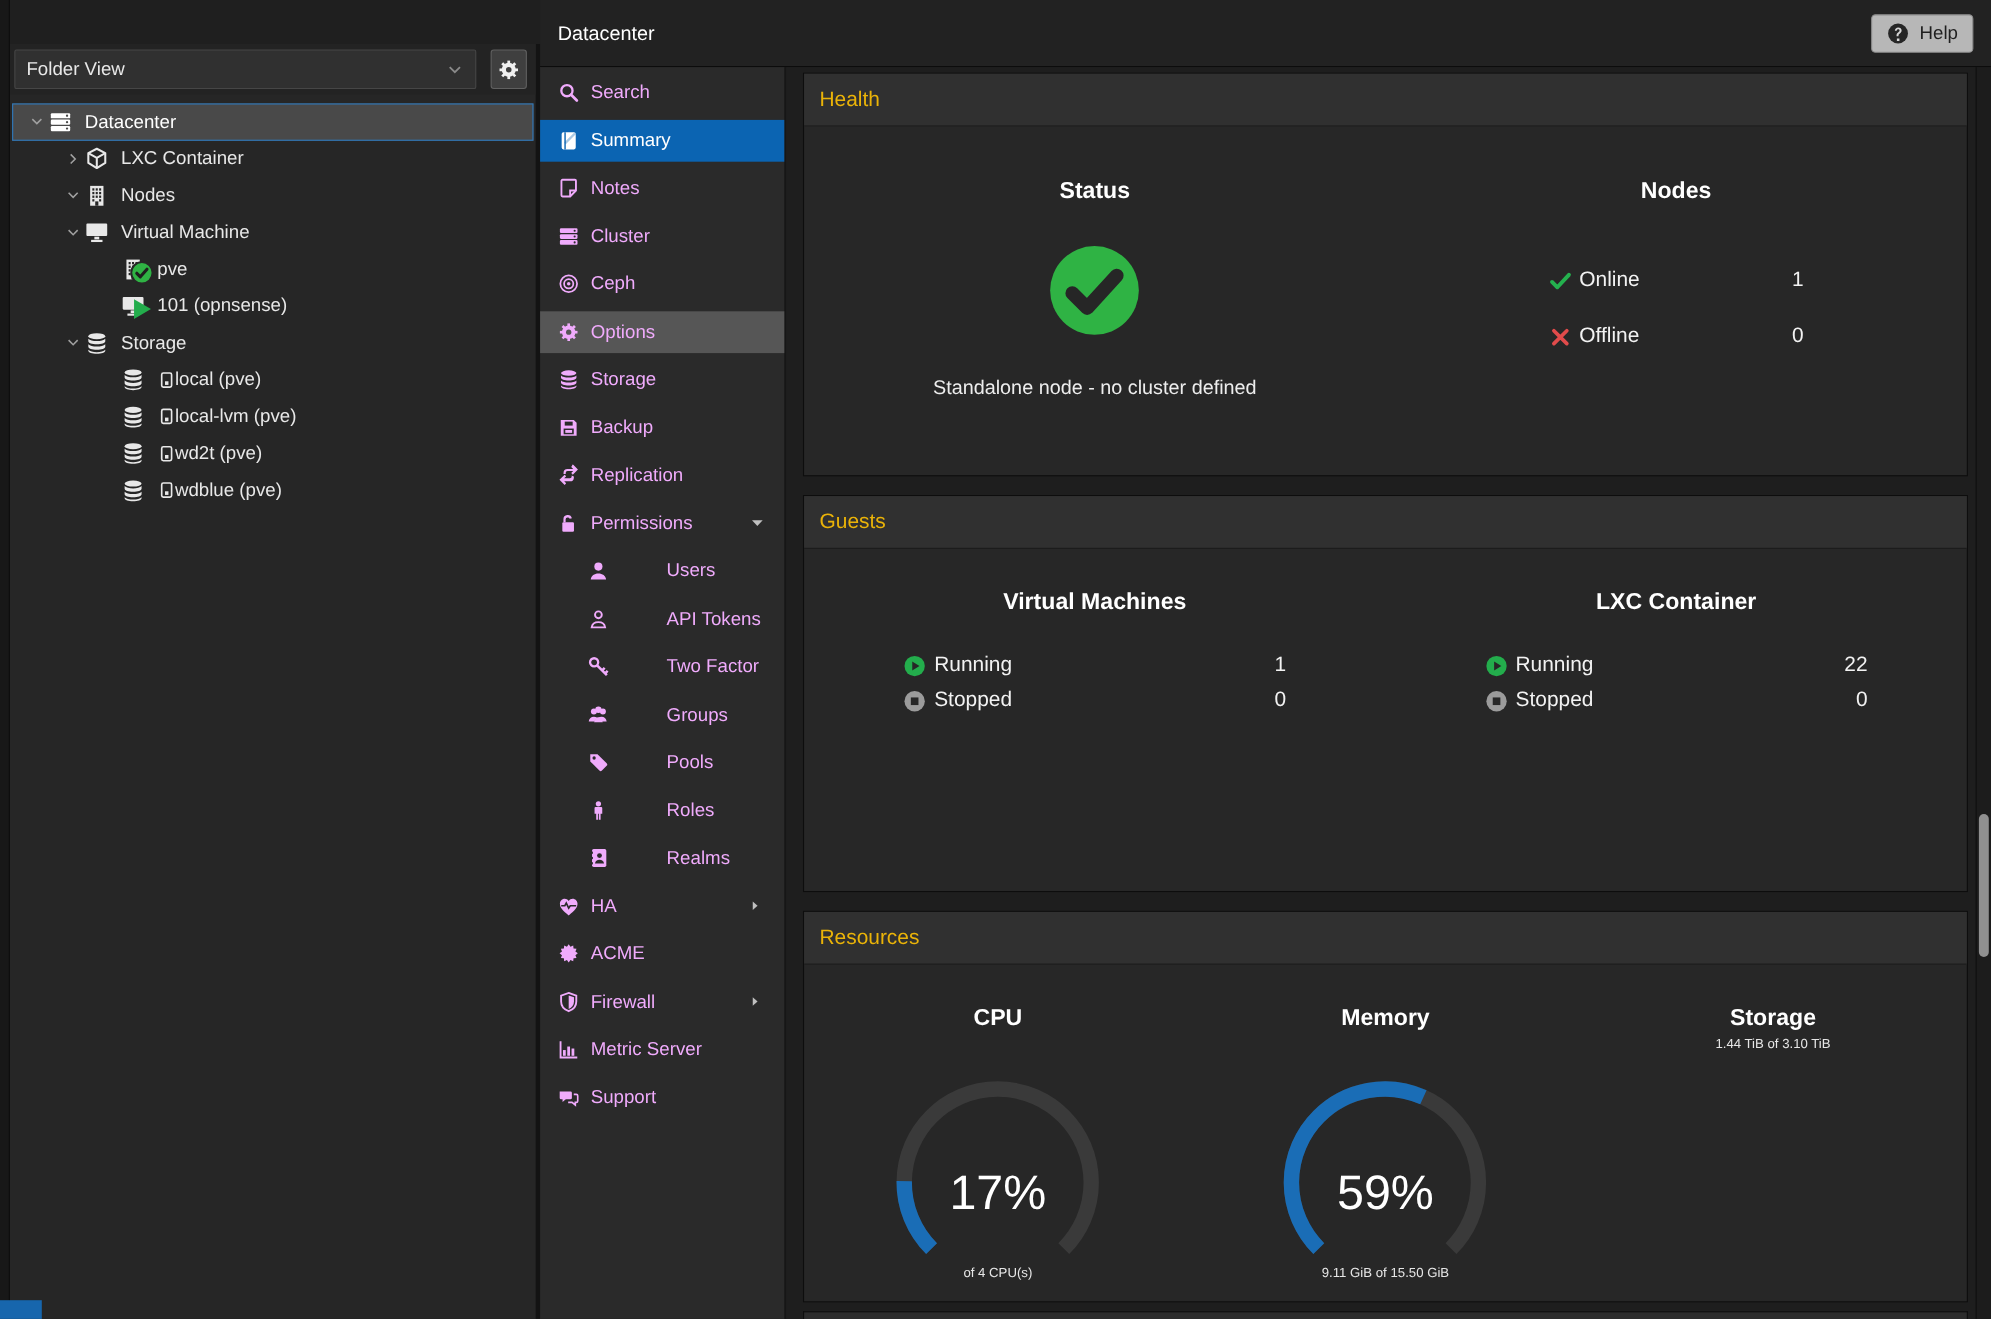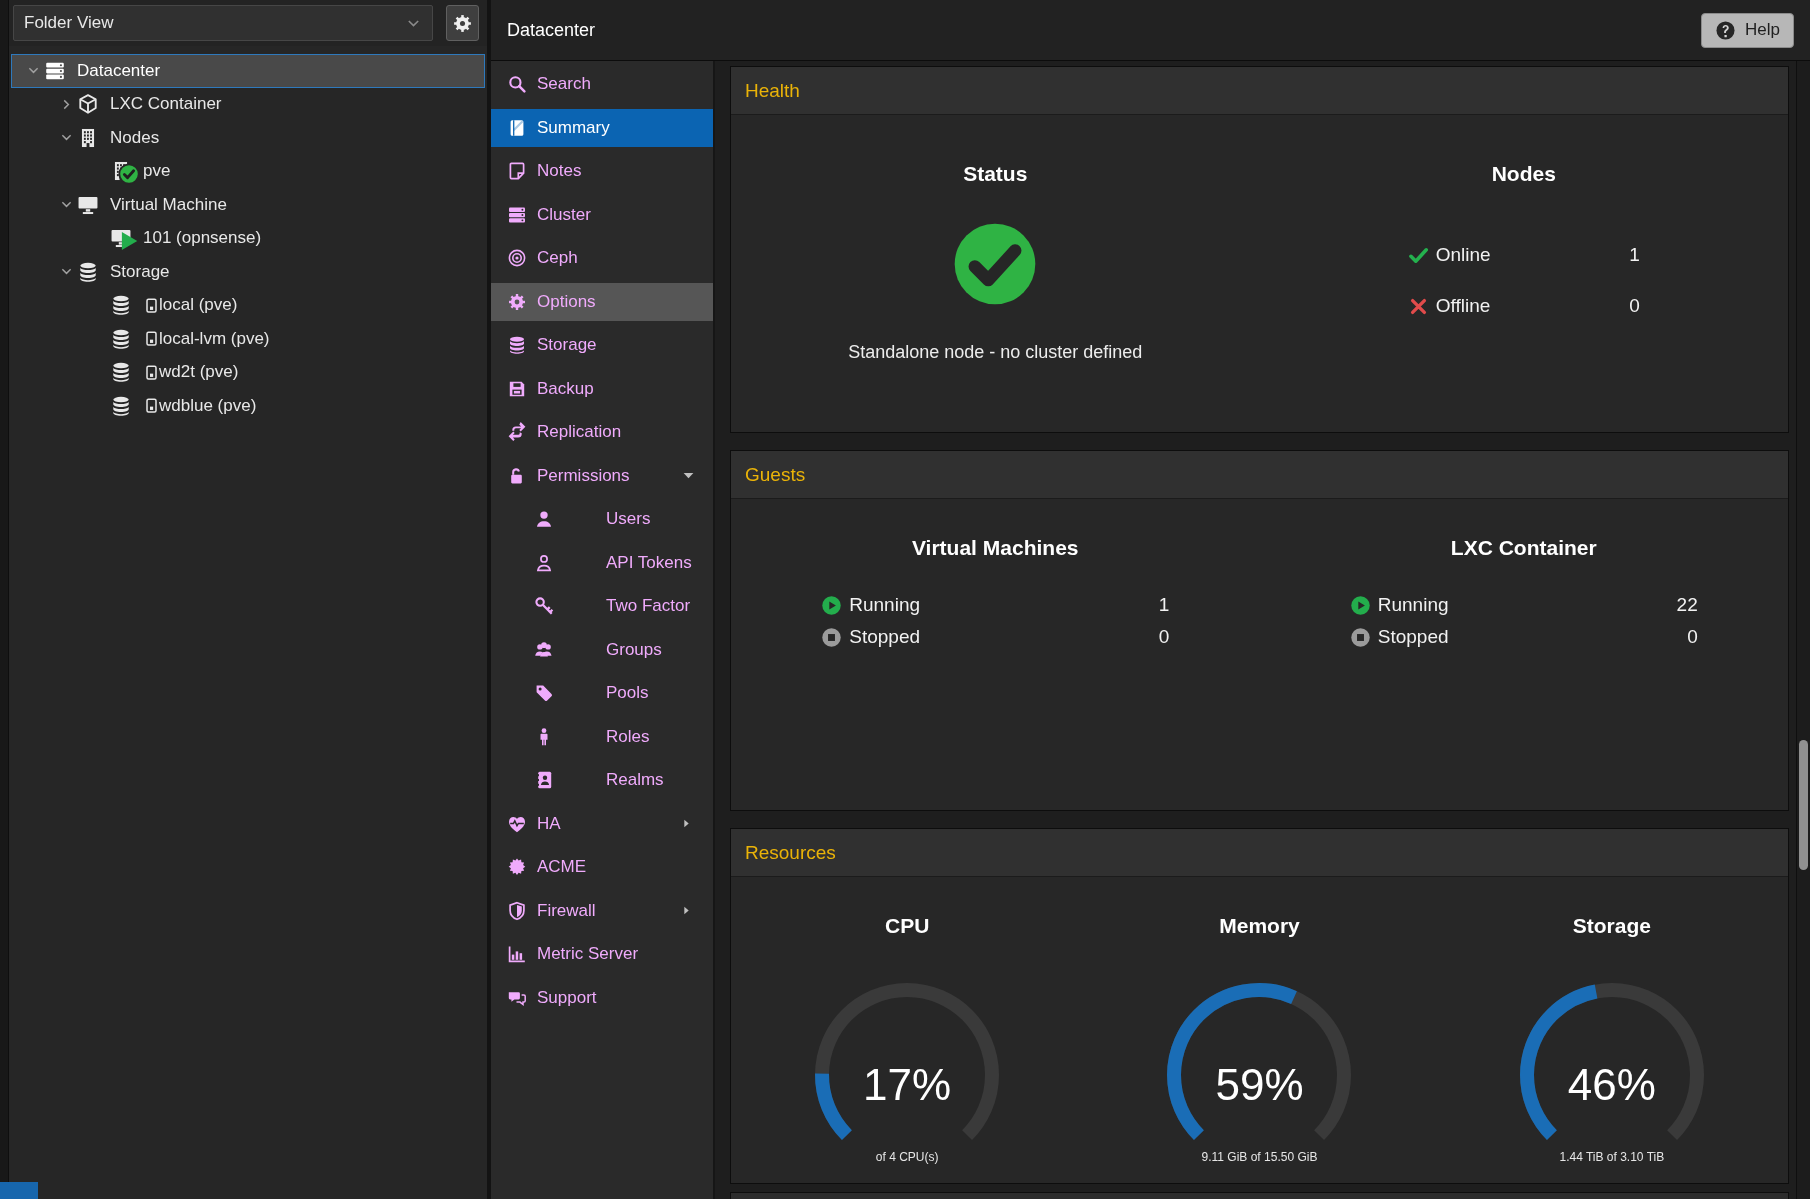--- a/index.html
+++ b/index.html
@@ -6,21 +6,21 @@
   body{width:1810px;height:1199px;overflow:hidden;position:relative;
        font-family:"Liberation Sans","DejaVu Sans",sans-serif;
        -webkit-font-smoothing:antialiased;}
   .app{position:absolute;inset:0;display:flex;background:#1f1f1f;}
 
   
   .left-edge{width:8px;background:#181818;border-right:1px solid #0e0e0e;position:relative;z-index:6;}
   .left-accent{position:absolute;bottom:0;left:0;width:38px;height:17px;background:#1766ad;}
 
   
-  .tree-panel{width:478px;background:#262626;border-right:4px solid #131313;display:flex;flex-direction:column;}
+  .tree-panel{width:478px;background:#262626;border-right:4px solid #131313;display:flex;flex-direction:column;margin-top:40px;}
   .tree-toolbar{height:46px;display:flex;align-items:center;padding:0 8px 0 4px;background:#232323;flex:none;}
   .folder-select{flex:1;height:34px;background:#303030;border:1px solid #464646;border-radius:2px;
       display:flex;align-items:center;padding:0 10px;color:#e8e8e8;font-size:17px;cursor:pointer;}
   .folder-select .chev{margin-left:auto;color:#8a8a8a;display:flex;}
   .gear-btn{width:33px;height:36px;margin-left:13px;background:#3f3f3f;border:1px solid #606060;border-radius:3px;
       color:#f0f0f0;display:flex;align-items:center;justify-content:center;cursor:pointer;padding:0;}
   .tree-list{padding-top:8px;}
   .tree-row{height:33.5px;box-sizing:border-box;display:flex;align-items:center;font-size:17px;color:#e8e8e8;
       border:1px solid transparent;margin:0 2px;cursor:pointer;white-space:nowrap;}
   .tree-row.selected{background:#494949;border-color:#2e79bc;color:#fff;}
@@ -180,20 +180,35 @@
                 <rect x="9.1" y="9.8" width="1.7" height="1.9"></rect>
                 <rect x="11.9" y="9.8" width="1.7" height="1.9"></rect>
                 <rect x="6.3" y="12.8" width="1.7" height="1.9"></rect>
                 <rect x="11.9" y="12.8" width="1.7" height="1.9"></rect>
                 <rect x="8.7" y="14.6" width="2.6" height="3.6"></rect>
               </g>
             </svg>
           </span>
           <span>Nodes</span>
         </div>
+        <div class="tree-row" style="padding-left: 43px;">
+          <span class="expander">
+            <svg width="15" height="15" viewBox="0 0 20 20" xmlns="http://www.w3.org/2000/svg">
+              <path d="M4.5 7l5.5 5.5L15.5 7" fill="none" stroke="currentColor" stroke-width="1.9"></path>
+            </svg>
+          </span>
+          <span class="ticon">
+            <svg viewBox="0 0 20 20" xmlns="http://www.w3.org/2000/svg">
+              <path d="M2.3 2.8h15.4a.9.9 0 01.9.9v8.6a.9.9 0 01-.9.9H2.3a.9.9 0 01-.9-.9V3.7a.9.9 0 01.9-.9z" fill="currentColor"></path>
+              <rect x="8" y="13.8" width="4" height="2.2" fill="currentColor"></rect>
+              <rect x="5.3" y="16.4" width="9.4" height="1.8" fill="currentColor"></rect>
+            </svg>
+          </span>
+          <span>Virtual Machine</span>
+        </div>
         <div class="tree-row" style="padding-left: 76px;">
           <span class="expander"></span>
           <span class="ticon">
             <svg viewBox="0 0 20 20" xmlns="http://www.w3.org/2000/svg">
               <rect x="4.5" y="1.8" width="11" height="16.4" fill="currentColor"></rect>
               <g fill="#262626">
                 <rect x="6.3" y="3.8" width="1.7" height="1.9"></rect>
                 <rect x="9.1" y="3.8" width="1.7" height="1.9"></rect>
                 <rect x="11.9" y="3.8" width="1.7" height="1.9"></rect>
                 <rect x="6.3" y="6.8" width="1.7" height="1.9"></rect>
@@ -208,35 +223,20 @@
               </g>
             </svg>
             <span class="badge">
               <svg width="13" height="13" viewBox="0 0 20 20" xmlns="http://www.w3.org/2000/svg">
                 <circle cx="10" cy="10" r="8.8" fill="#2fb344" stroke="#262626" stroke-width="1.6"></circle>
                 <path d="M5.8 10.4l2.9 2.9 5.5-6.2" fill="none" stroke="#1f1f1f" stroke-width="2.6" stroke-linecap="round" stroke-linejoin="round"></path>
               </svg>
             </span>
           </span>
           <span>pve</span>
-        </div>
-        <div class="tree-row" style="padding-left: 43px;">
-          <span class="expander">
-            <svg width="15" height="15" viewBox="0 0 20 20" xmlns="http://www.w3.org/2000/svg">
-              <path d="M4.5 7l5.5 5.5L15.5 7" fill="none" stroke="currentColor" stroke-width="1.9"></path>
-            </svg>
-          </span>
-          <span class="ticon">
-            <svg viewBox="0 0 20 20" xmlns="http://www.w3.org/2000/svg">
-              <path d="M2.3 2.8h15.4a.9.9 0 01.9.9v8.6a.9.9 0 01-.9.9H2.3a.9.9 0 01-.9-.9V3.7a.9.9 0 01.9-.9z" fill="currentColor"></path>
-              <rect x="8" y="13.8" width="4" height="2.2" fill="currentColor"></rect>
-              <rect x="5.3" y="16.4" width="9.4" height="1.8" fill="currentColor"></rect>
-            </svg>
-          </span>
-          <span>Virtual Machine</span>
         </div>
         <div class="tree-row" style="padding-left: 76px;">
           <span class="expander"></span>
           <span class="ticon">
             <svg viewBox="0 0 20 20" xmlns="http://www.w3.org/2000/svg">
               <path d="M2.3 2.8h15.4a.9.9 0 01.9.9v8.6a.9.9 0 01-.9.9H2.3a.9.9 0 01-.9-.9V3.7a.9.9 0 01.9-.9z" fill="currentColor"></path>
               <rect x="8" y="13.8" width="4" height="2.2" fill="currentColor"></rect>
               <rect x="5.3" y="16.4" width="9.4" height="1.8" fill="currentColor"></rect>
             </svg>
             <span class="badge">
@@ -729,27 +729,20 @@
                   <svg viewBox="0 0 200 166" xmlns="http://www.w3.org/2000/svg">
                     <path d="M 39.9 155.1 A 85 85 0 1 1 160.1 155.1" fill="none" stroke="#3a3a3a" stroke-width="14"></path>
                     <path d="M 39.9 155.1 A 85 85 0 1 1 160.1 155.1" fill="none" stroke="#1a6db6" stroke-width="14" pathLength="100" stroke-dasharray="59 100"></path>
                   </svg>
                   <div class="pct">59%</div>
                 </div>
                 <div class="gauge-sub">9.11 GiB of 15.50 GiB</div>
               </div>
               <div class="pcol">
                 <div class="col-title">Storage</div>
-                <div class="gauge">
-                  <svg viewBox="0 0 200 166" xmlns="http://www.w3.org/2000/svg">
-                    <path d="M 39.9 155.1 A 85 85 0 1 1 160.1 155.1" fill="none" stroke="#3a3a3a" stroke-width="14"></path>
-                    <path d="M 39.9 155.1 A 85 85 0 1 1 160.1 155.1" fill="none" stroke="#1a6db6" stroke-width="14" pathLength="100" stroke-dasharray="46 100"></path>
-                  </svg>
-                  <div class="pct">46%</div>
-                </div>
                 <div class="gauge-sub">1.44 TiB of 3.10 TiB</div>
               </div>
             </div>
         </section>
 
         <div class="next-panel"></div>
       </div>
 
       <div class="scrollbar">
         <div class="scroll-thumb"></div>

